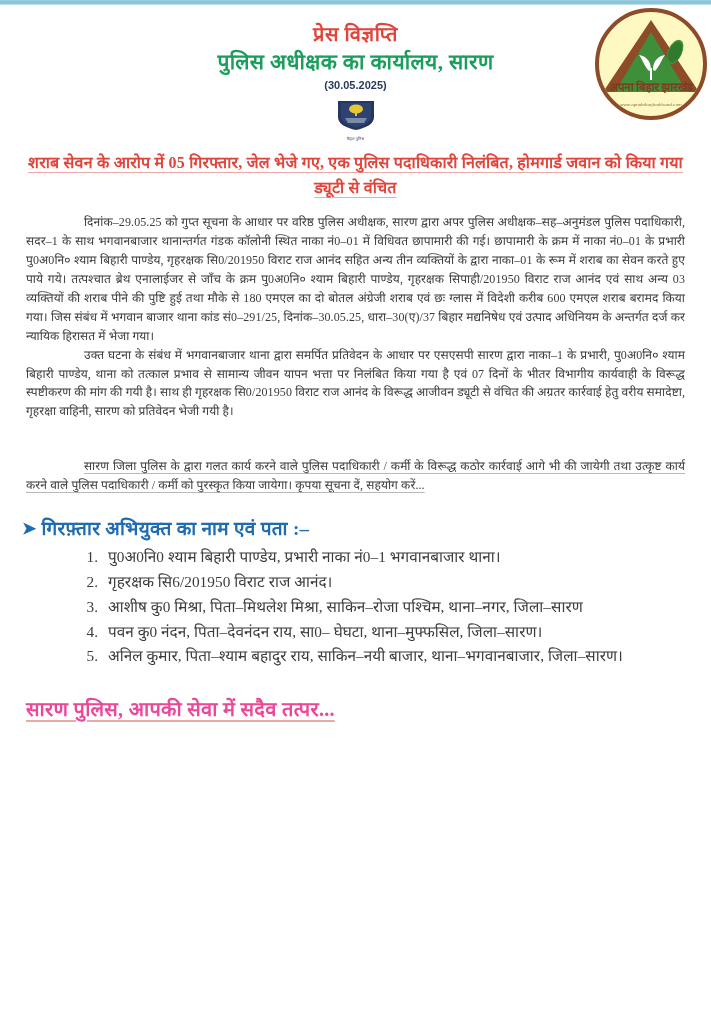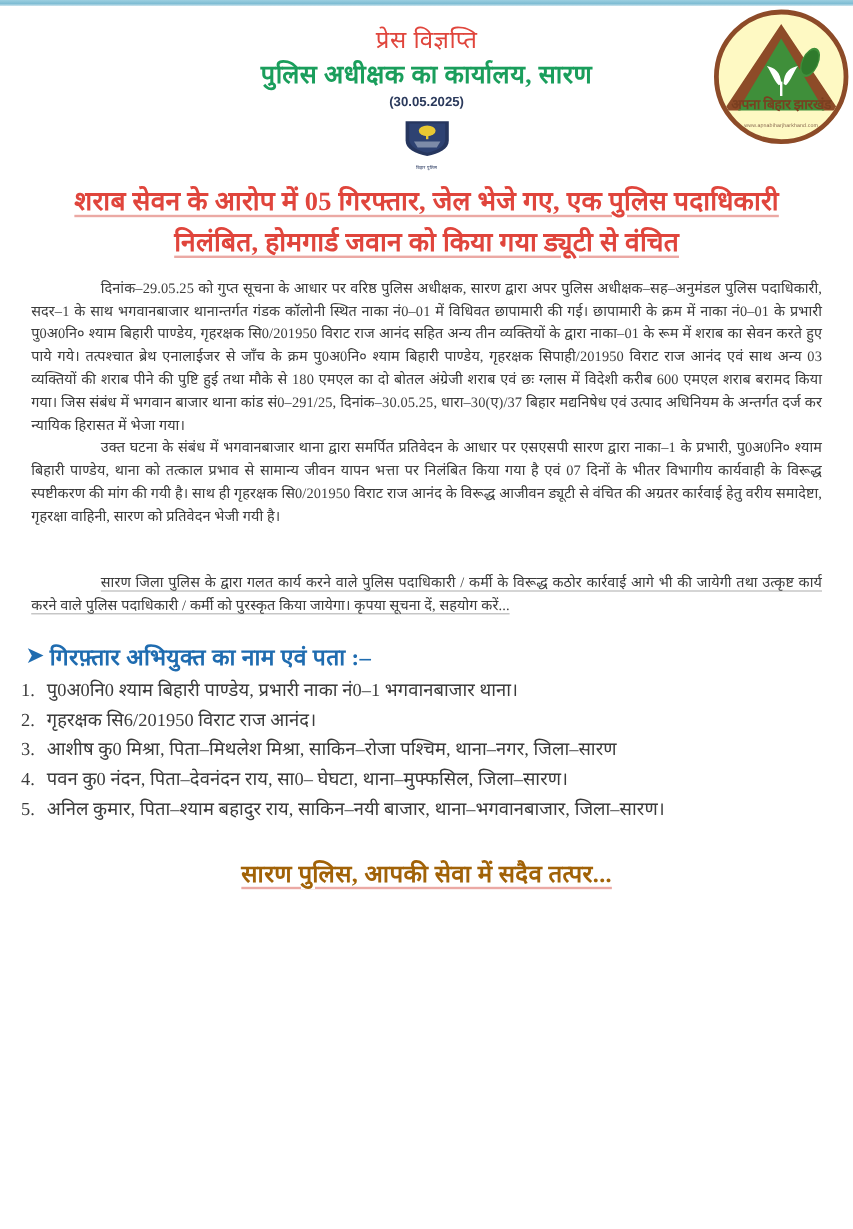--- a/index.html
+++ b/index.html
@@ -31,21 +31,21 @@
   }
 
   
   .header {
     position: relative;
     padding-top: 22px;
     text-align: center;
   }
   .hdr-press {
     font-size: 20px;
-    font-weight: normal;
+    font-weight: bold;
     color: #e0453c;
     line-height: 1.25;
     letter-spacing: .5px;
   }
   .hdr-office {
     font-size: 21px;
     font-weight: bold;
     color: #1a9e5c;
     line-height: 1.3;
     letter-spacing: .4px;
@@ -113,21 +113,21 @@
     letter-spacing: .2px;
     margin-top: 1px;
     font-family: "Liberation Sans", sans-serif;
   }
 
   
   .headline {
     margin: 14px 26px 0 26px;
     text-align: center;
     color: #e0453c;
-    font-size: 22px;
+    font-size: 16px;
     font-weight: bold;
     line-height: 1.55;
     text-decoration: underline;
     text-decoration-color: #eba9a4;
     text-underline-offset: 4px;
     letter-spacing: .2px;
   }
 
   
   .body-wrap {
@@ -162,36 +162,35 @@
     letter-spacing: .3px;
   }
   .arrow-icon {
     color: #1f6cb0;
     font-size: 17px;
     line-height: 1;
     display: inline-block;
   }
   ol.accused {
     margin: 4px 0 0 0;
-    padding-left: 33px;
+    padding-left: 102px;
     list-style: decimal;
     color: #3b3b3b;
   }
   ol.accused li {
     font-size: 15.3px;
     line-height: 1.62;
     padding-left: 6px;
     letter-spacing: .05px;
   }
 
   
   .slogan {
     margin: 26px 26px 0 26px;
-    text-align: center;
-    color: #a16207;
+    color: #ec4899;
     font-size: 20px;
     font-weight: bold;
     text-decoration: underline;
     text-decoration-color: #eba9a4;
     text-underline-offset: 4px;
     letter-spacing: .3px;
   }
 </style>
 </head>
 <body>

